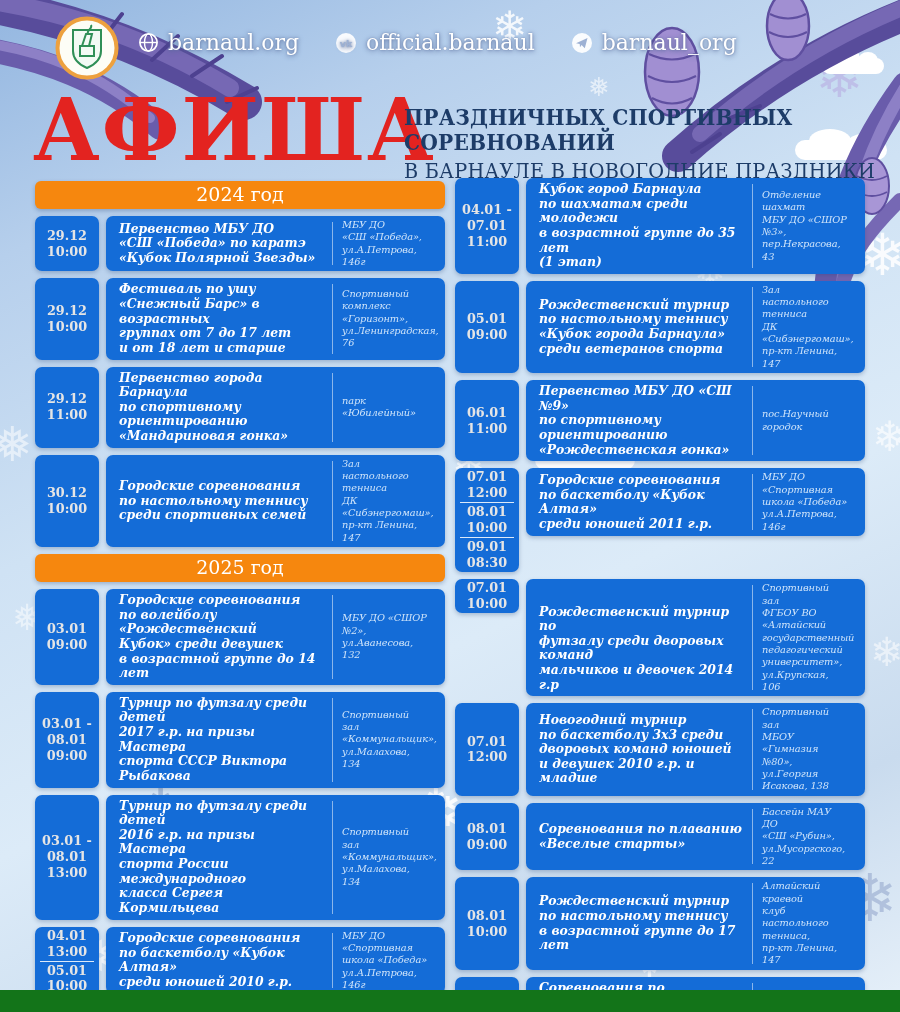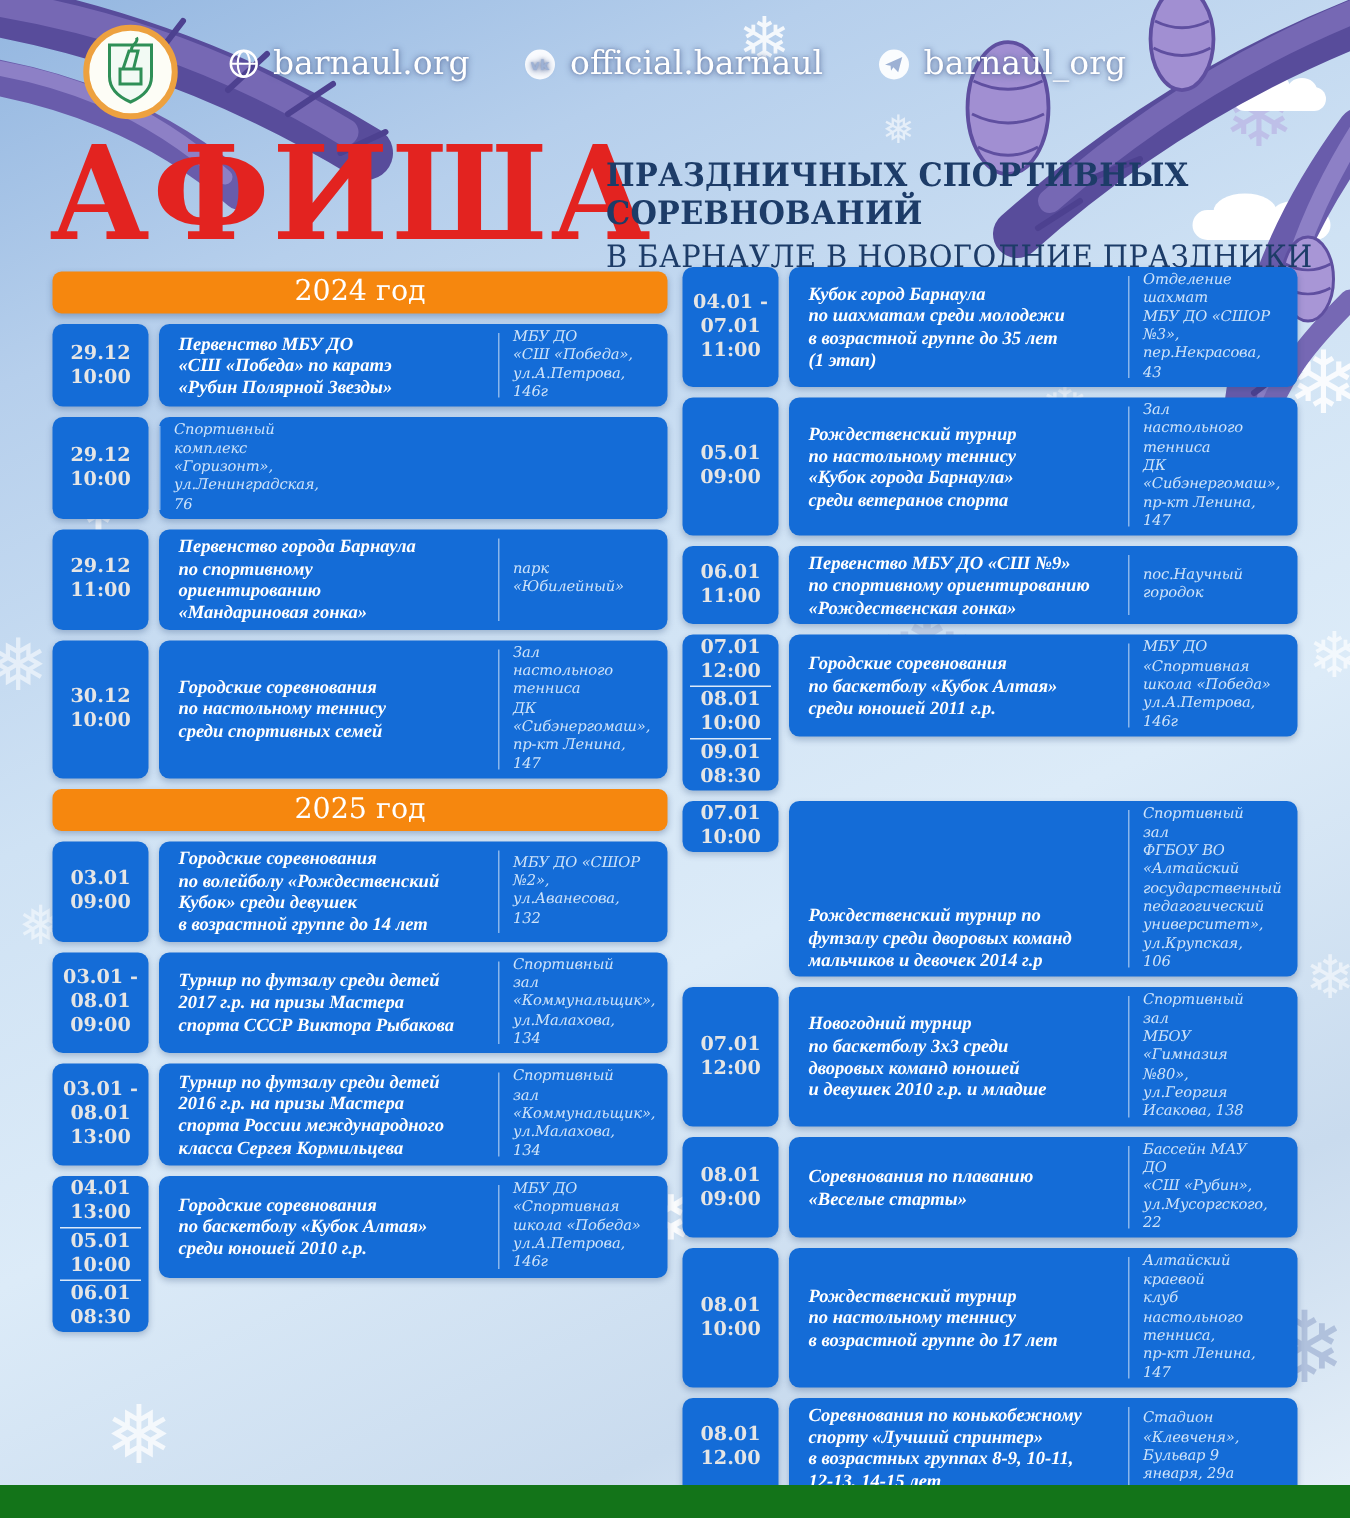--- a/index.html
+++ b/index.html
@@ -10,21 +10,21 @@
   }
   *{box-sizing:border-box;}
   .sf{position:absolute;font-family:"DejaVu Sans",sans-serif;line-height:1;pointer-events:none;}
   .cloud{position:absolute;height:20px;border-radius:12px;background:#fff;}
   .cloud:before{content:"";position:absolute;left:15%;top:-11px;width:46%;height:24px;border-radius:50%;background:#fff;}
   .cloud:after{content:"";position:absolute;right:10%;top:-6px;width:32%;height:17px;border-radius:50%;background:#fff;}
   .branch{position:absolute;pointer-events:none;}
 
   
   .logo{position:absolute;left:55px;top:16px;width:64px;height:64px;}
-  .socials{position:absolute;left:152px;top:30px;display:flex;gap:36px;align-items:center;}
+  .socials{position:absolute;left:138px;top:30px;display:flex;gap:36px;align-items:center;}
   .social{display:flex;align-items:center;gap:9px;color:#fff;font-size:22px;
     text-shadow:0 1px 5px rgba(80,100,150,.95),0 0 2px rgba(110,130,170,.7);}
   .sicon{display:inline-flex;align-items:center;}
 
   
   .main-title{position:absolute;left:33px;top:86px;font-size:82px;font-weight:bold;color:#e32320;
     line-height:1;letter-spacing:2px;transform:scaleY(1.06);transform-origin:top left;}
   .subtitle{position:absolute;left:404px;top:105px;color:#1d3c68;transform:scaleX(.94);transform-origin:left top;width:540px;}
   .sub1{font-size:21.5px;font-weight:bold;letter-spacing:.2px;}
   .sub2{font-size:20.5px;margin-top:4px;letter-spacing:.3px;}
@@ -40,21 +40,21 @@
   .date-box{flex:0 0 64px;width:64px;background:#146cd7;border-radius:7px;color:#e5e5e5;text-align:center;
     display:flex;flex-direction:column;justify-content:center;padding:0 0;
     box-shadow:0 2px 4px rgba(30,60,110,.28);}
   .date-group{margin:0 5px;padding:1px 0;}
   .date-group + .date-group{border-top:1.5px solid rgba(255,255,255,.85);}
   .date-line{font-size:12.8px;font-weight:bold;line-height:1.25;white-space:nowrap;}
   .content-box{flex:1;background:#146cd7;border-radius:7px;display:flex;align-items:center;
     box-shadow:0 2px 4px rgba(30,60,110,.28);}
   .content-box.desc-top{align-items:flex-end;}
   .desc{flex:1;padding:4px 8px 4px 13px;color:#fff;font-weight:bold;font-style:italic;
-    font-size:12.4px;line-height:1.18;white-space:pre-line;font-family:Liberation Serif, serif;}
+    font-size:12.4px;line-height:1.18;white-space:pre-line;}
   .divider{width:1px;align-self:stretch;background:rgba(255,255,255,.5);margin:6px 0;}
   .venue{flex:0 0 112px;width:112px;padding:3px 16px 3px 9px;color:#cfe4fa;font-style:italic;
     font-size:9.8px;line-height:1.26;white-space:pre-line;letter-spacing:-.1px;}
 
   .footer-bar{position:absolute;left:0;bottom:0;width:900px;height:22px;background:#137419;}
 </style>
 </head>
 <body>
 
 <span class="sf" style="left:492px;top:6px;font-size:42px;color:rgba(255,255,255,.85);">❄</span>
@@ -157,35 +157,39 @@
       <div class="event-row">
         <div class="date-box">
           <div class="date-group">
             <div class="date-line">29.12</div>
             <div class="date-line">10:00</div>
           </div>
         </div>
         <div class="content-box">
           <div class="desc">Первенство МБУ ДО
 «СШ «Победа» по каратэ
-«Рубин Полярной Звезды»</div>
+«Кубок Полярной Звезды»</div>
           <div class="divider"></div>
           <div class="venue">МБУ ДО
 «СШ «Победа»,
 ул.А.Петрова, 146г</div>
         </div>
       </div>
       <div class="event-row">
         <div class="date-box">
           <div class="date-group">
             <div class="date-line">29.12</div>
             <div class="date-line">10:00</div>
           </div>
         </div>
         <div class="content-box">
+          <div class="desc">Фестиваль по ушу
+«Снежный Барс» в возрастных
+группах от 7 до 17 лет
+и от 18 лет и старше</div>
           <div class="divider"></div>
           <div class="venue">Спортивный
 комплекс «Горизонт»,
 ул.Ленинградская, 76</div>
         </div>
       </div>
       <div class="event-row">
         <div class="date-box">
           <div class="date-group">
             <div class="date-line">29.12</div>

